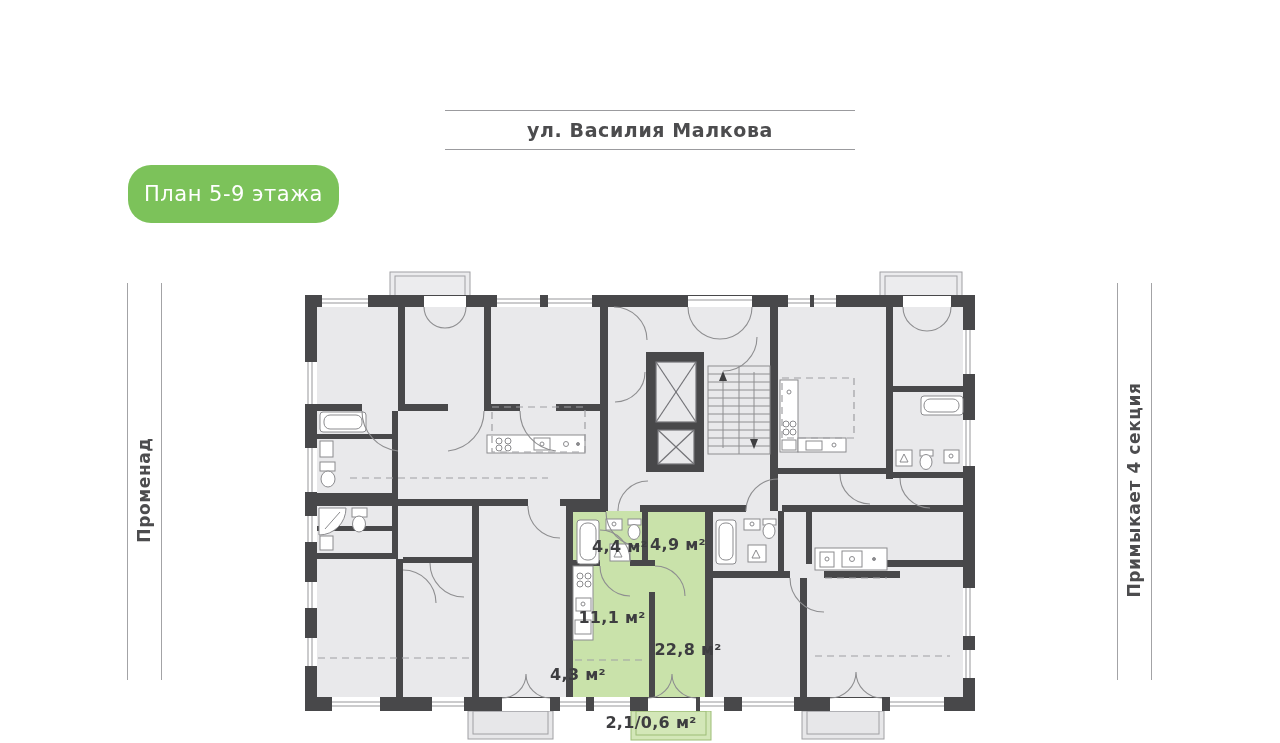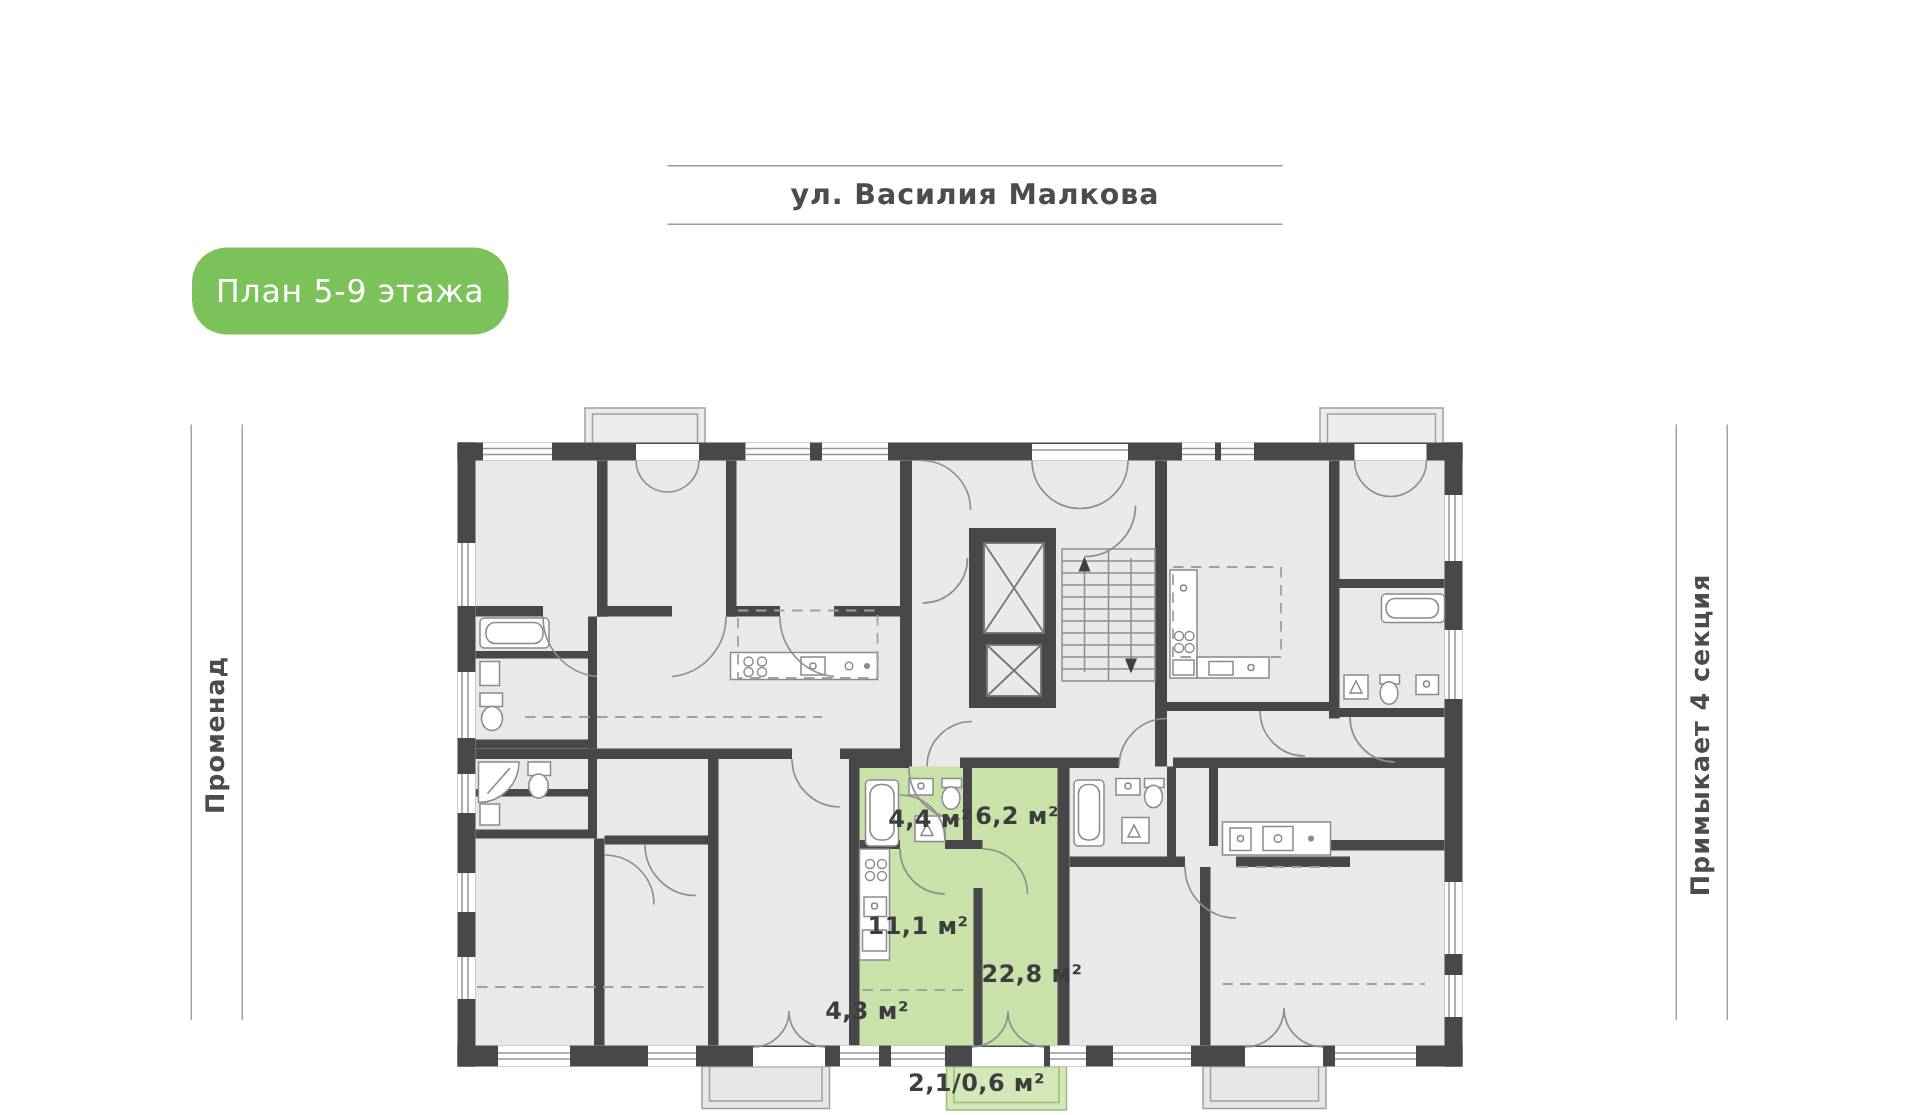--- a/index.html
+++ b/index.html
@@ -393,18 +393,18 @@
       <rect x="782" y="378" width="72" height="60"></rect>
       <line x1="350" y1="478" x2="548" y2="478"></line>
       <line x1="318" y1="658" x2="472" y2="658"></line>
       <line x1="575" y1="660" x2="646" y2="660"></line>
       <line x1="825" y1="578" x2="887" y2="578"></line>
       <line x1="815" y1="656" x2="950" y2="656"></line>
     </g>
   </svg>
 
   <span class="area-label" style="left:620px; top:546px">4,4 м²</span>
-  <span class="area-label" style="left:678px; top:544px">6,2 м²</span>
+  <span class="area-label" style="left:678px; top:544px">4,9 м²</span>
   <span class="area-label" style="left:612px; top:617px">11,1 м²</span>
   <span class="area-label" style="left:688px; top:649px">22,8 м²</span>
   <span class="area-label" style="left:578px; top:674px">4,3 м²</span>
   <span class="area-label" style="left:651px; top:722px">2,1/0,6 м²</span>
 </div>
 
 </body></html>

